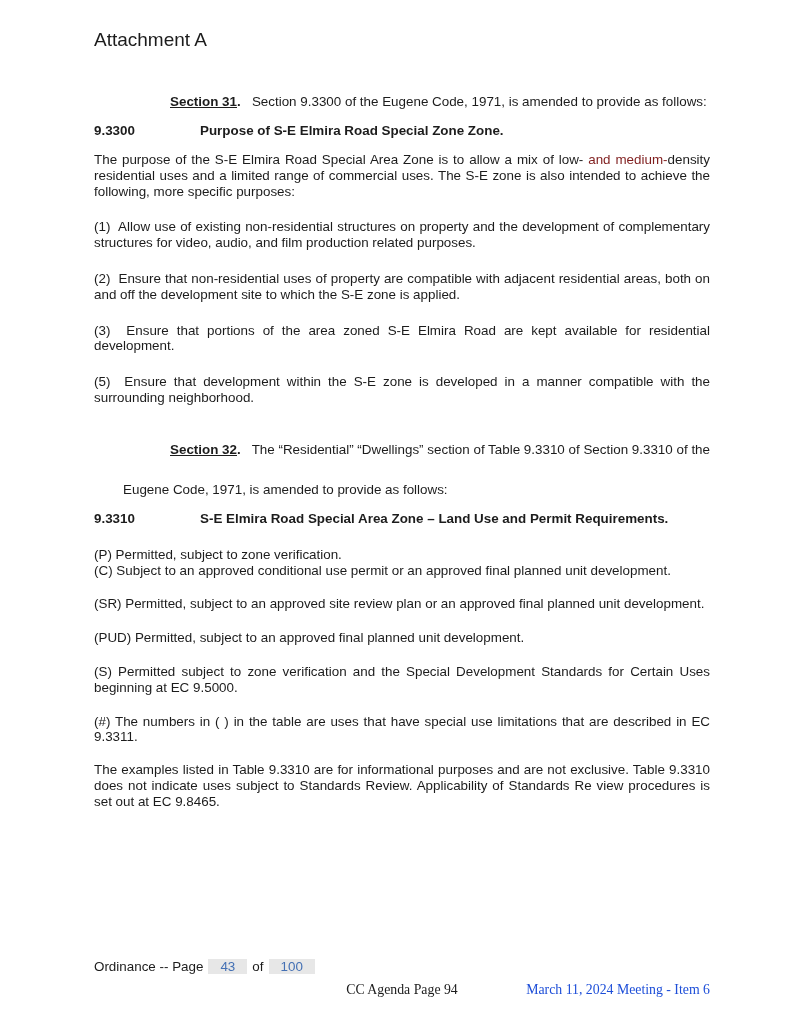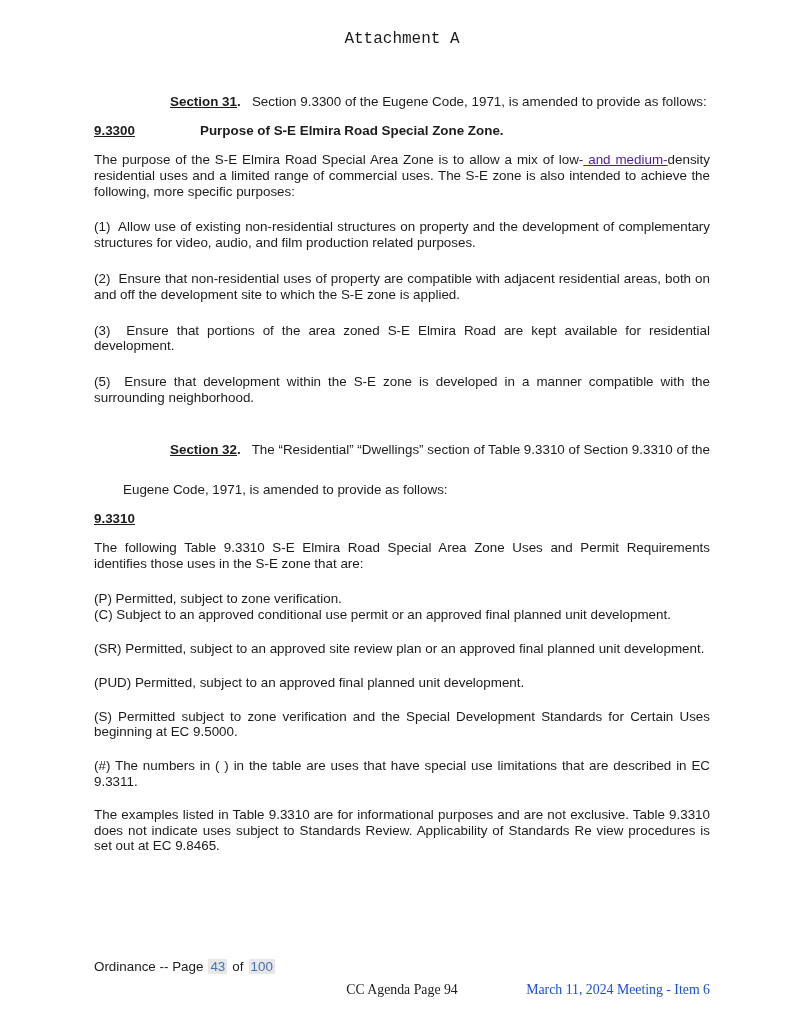--- a/index.html
+++ b/index.html
@@ -5,44 +5,44 @@
   * { margin:0; padding:0; box-sizing:border-box; }
   html,body { background:#ffffff; }
   .page {
     width:800px; height:1035px; position:relative; overflow:hidden;
     background:#ffffff; color:#1c1c1c;
     font-family:"Liberation Sans","DejaVu Sans",sans-serif;
     font-size:13.4px;
   }
   .content { padding:31px 90px 0 94px; }
   .attachment {
-    text-align:center; line-height:17px; font-size:16px;
-    font-family:Liberation Mono, monospace;
+    text-align:left; line-height:17px; font-size:19px;
+    font-family:Liberation Sans, sans-serif;
   }
   .section-lead {
     margin-top:34px; line-height:40px; text-align:justify;
     text-indent:47px; white-space:pre-wrap;margin-left:29px;
   }
   .section-lead .lbl { font-weight:bold; text-decoration:underline; }
   .section-lead .punct { font-weight:bold; }
   .s32 { margin-top:24px; }
   .h-code { display:flex; font-weight:bold; line-height:17px; }
-  .h-code .num { width:106px; flex:none;text-decoration:underline; }
+  .h-code .num { width:106px; flex:none; }
   .body-p {
     margin-top:20px; line-height:15.8px; text-align:justify;
     white-space:pre-wrap;
   }
   .first-after-heading { margin-top:13px; }
   .mt18 { margin-top:18px; }
   .mt17 { margin-top:17px; }
   .tight { margin-top:0; }
-  .ins { color:#4c1d95; text-decoration:underline; }
+  .ins { color:#7f1d1d; }
   .footer { position:absolute; left:94px; right:90px; top:958px; }
   .ordinance { line-height:17px; }
-  .field { background:#e7e7e7; color:#4470b4; padding:0 2px; margin:0 5px; }
+  .field { background:#e7e7e7; color:#4470b4; padding:0 12px; margin:0 5px; }
   .footer-row {
     position:relative; margin-top:7px; height:16px; line-height:16px;
     font-size:13.8px; font-family:"Liberation Serif","DejaVu Serif",serif;
   }
   .agenda { position:absolute; left:50%; transform:translateX(-50%); white-space:nowrap; }
   .meeting { position:absolute; right:0; color:#1d4ed8; white-space:nowrap; }
 </style>
 </head>
 <body>
 
@@ -62,23 +62,23 @@
 
     <p class="body-p">(1)  Allow use of existing non-residential structures on property and the development of complementary structures for video, audio, and film production related purposes.</p>
     <p class="body-p">(2)  Ensure that non-residential uses of property are compatible with adjacent residential areas, both on and off the development site to which the S-E zone is applied.</p>
     <p class="body-p">(3)  Ensure that portions of the area zoned S-E Elmira Road are kept available for residential development.</p>
     <p class="body-p">(5)  Ensure that development within the S-E zone is developed in a manner compatible with the surrounding neighborhood.</p>
 
     <p class="section-lead s32"><span class="lbl">Section 32</span><span class="punct">.</span><span>   The “Residential” “Dwellings” section of Table 9.3310 of Section 9.3310 of the Eugene Code, 1971, is amended to provide as follows:</span></p>
 
     <div class="h-code">
       <span class="num">9.3310</span>
+      <span>S-E Elmira Road Special Area Zone – Land Use and Permit Requirements.</span>
     </div>
 
-    <p class="body-p first-after-heading">The following Table 9.3310 S-E Elmira Road Special Area Zone Uses and Permit Requirements identifies those uses in the S-E zone that are:</p>
 
     <p class="body-p">(P) Permitted, subject to zone verification.</p>
     <p class="body-p tight">(C) Subject to an approved conditional use permit or an approved final planned unit development.</p>
     <p class="body-p mt18">(SR) Permitted, subject to an approved site review plan or an approved final planned unit development.</p>
     <p class="body-p mt18">(PUD) Permitted, subject to an approved final planned unit development.</p>
     <p class="body-p mt18">(S) Permitted subject to zone verification and the Special Development Standards for Certain Uses beginning at EC 9.5000.</p>
     <p class="body-p mt18">(#) The numbers in ( ) in the table are uses that have special use limitations that are described in EC 9.3311.</p>
     <p class="body-p mt17">The examples listed in Table 9.3310 are for informational purposes and are not exclusive. Table 9.3310 does not indicate uses subject to Standards Review. Applicability of Standards Re view procedures is set out at EC 9.8465.</p>
 
   </div>

